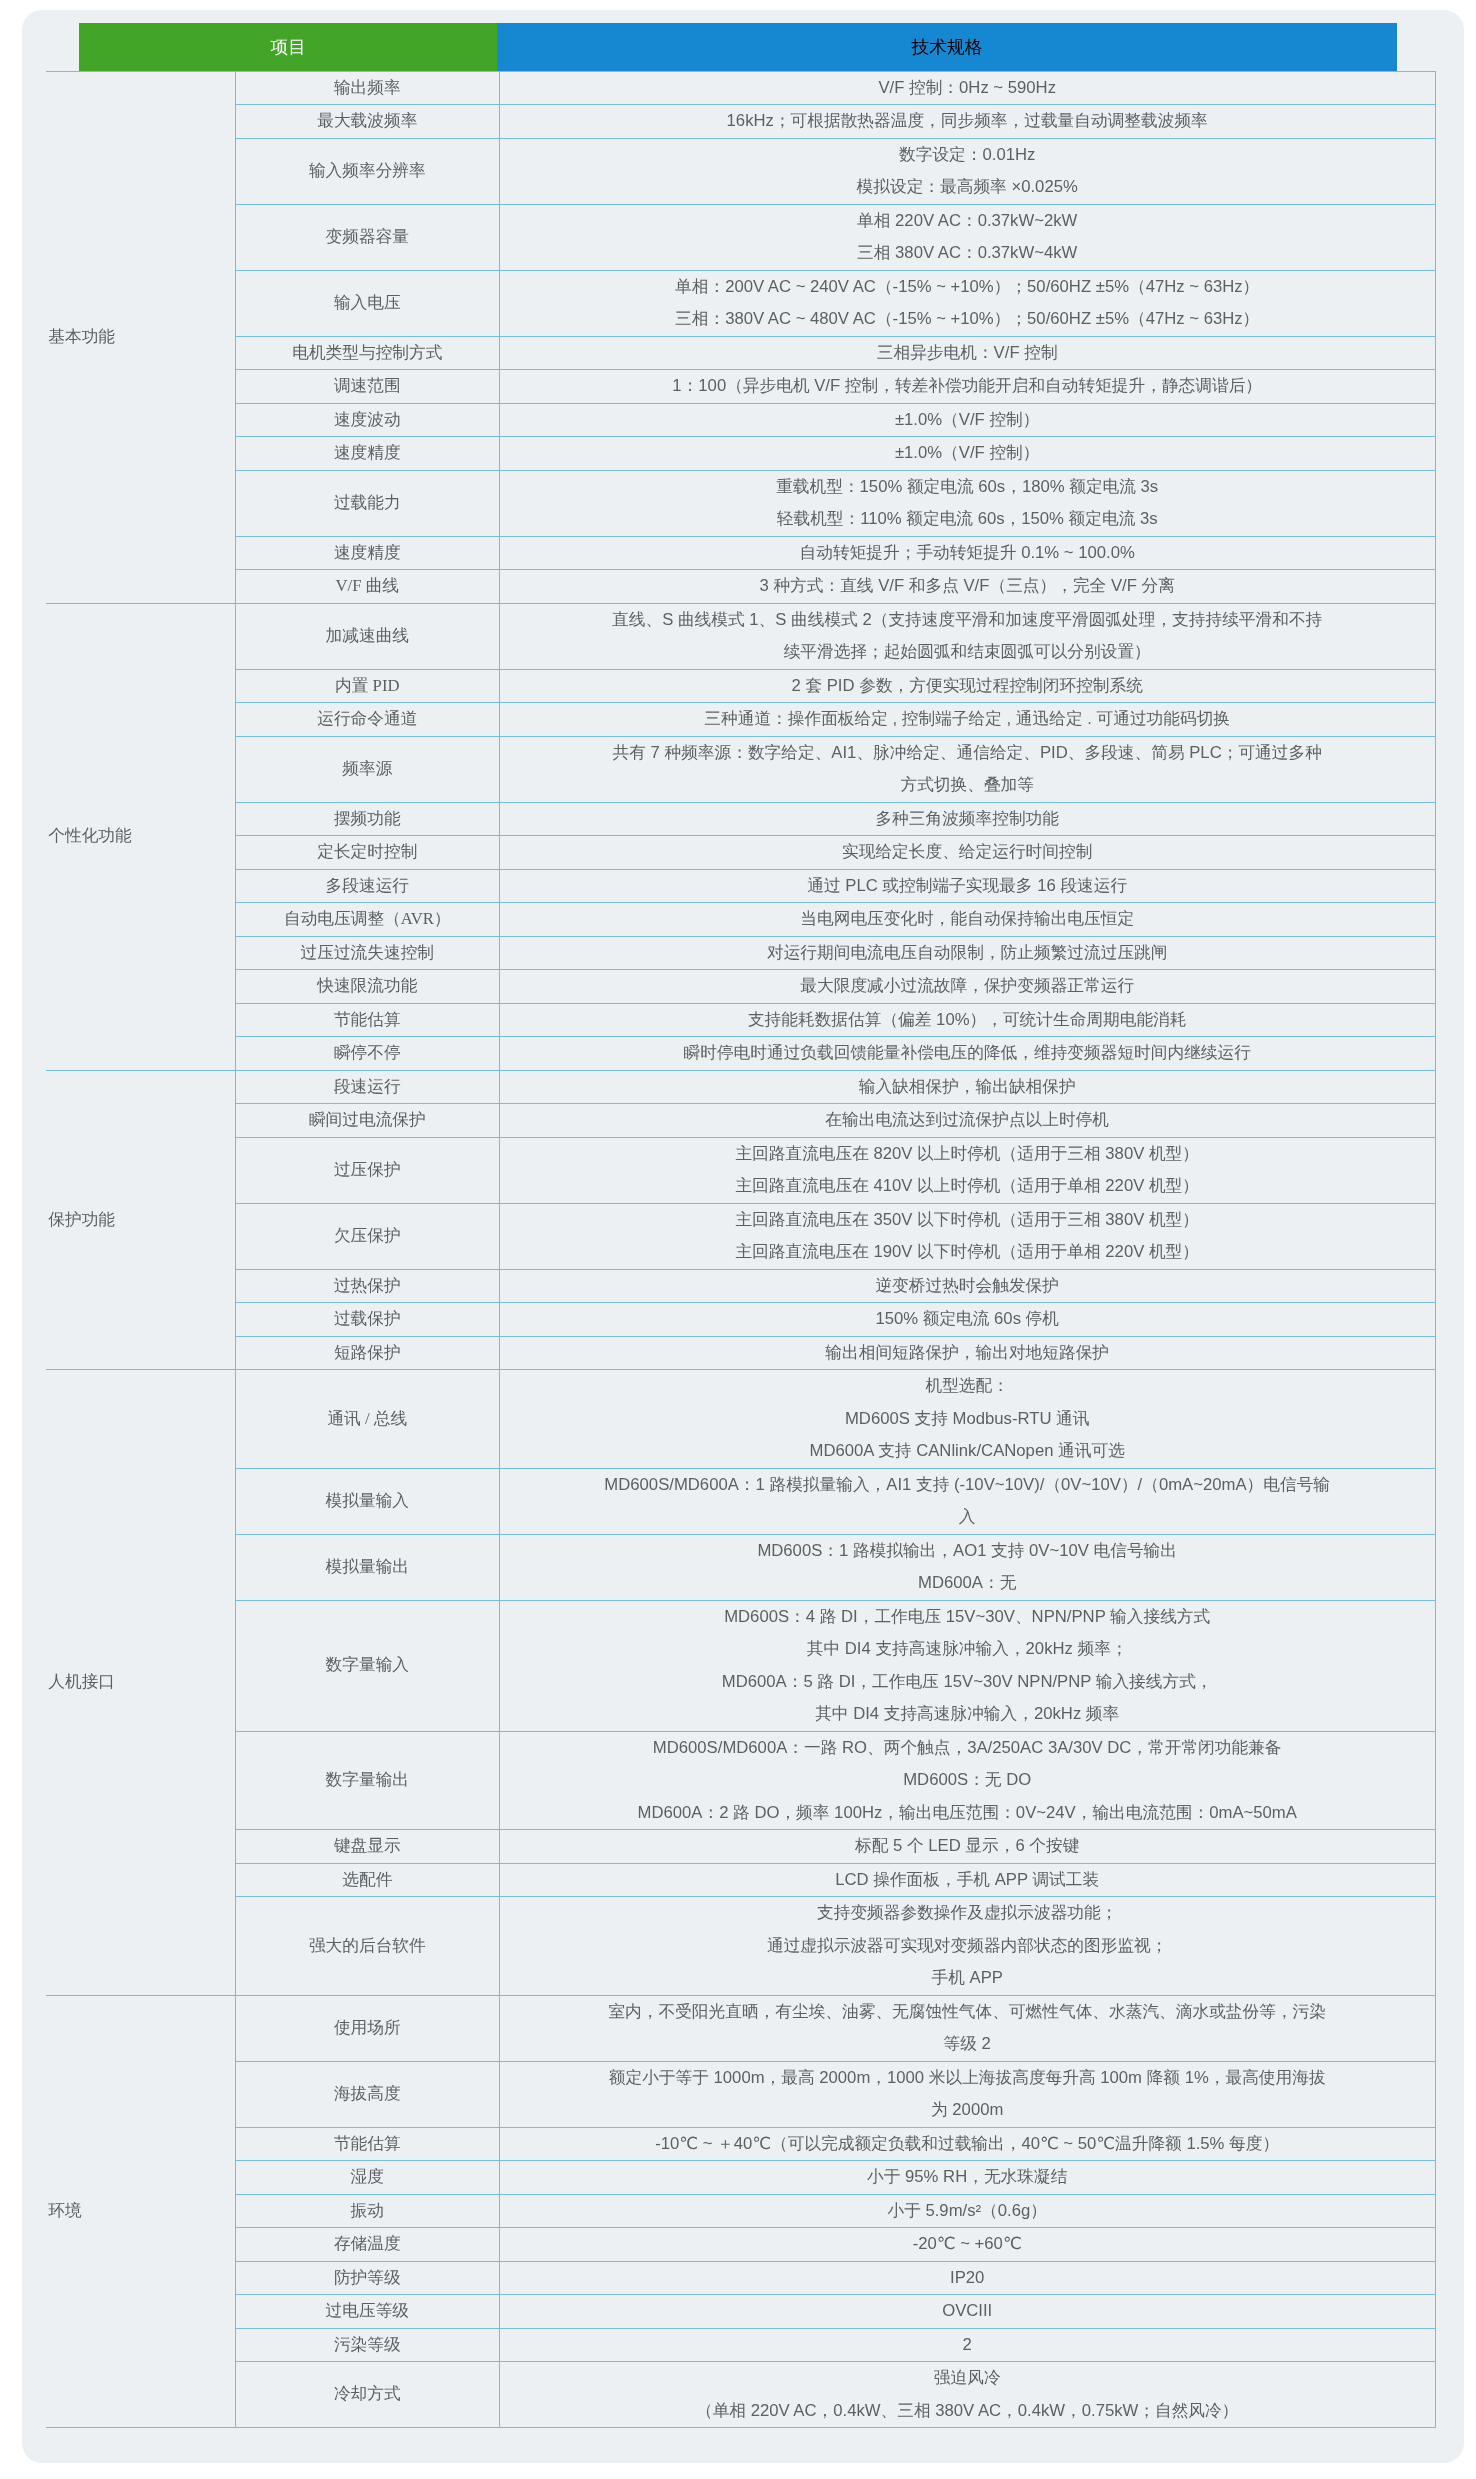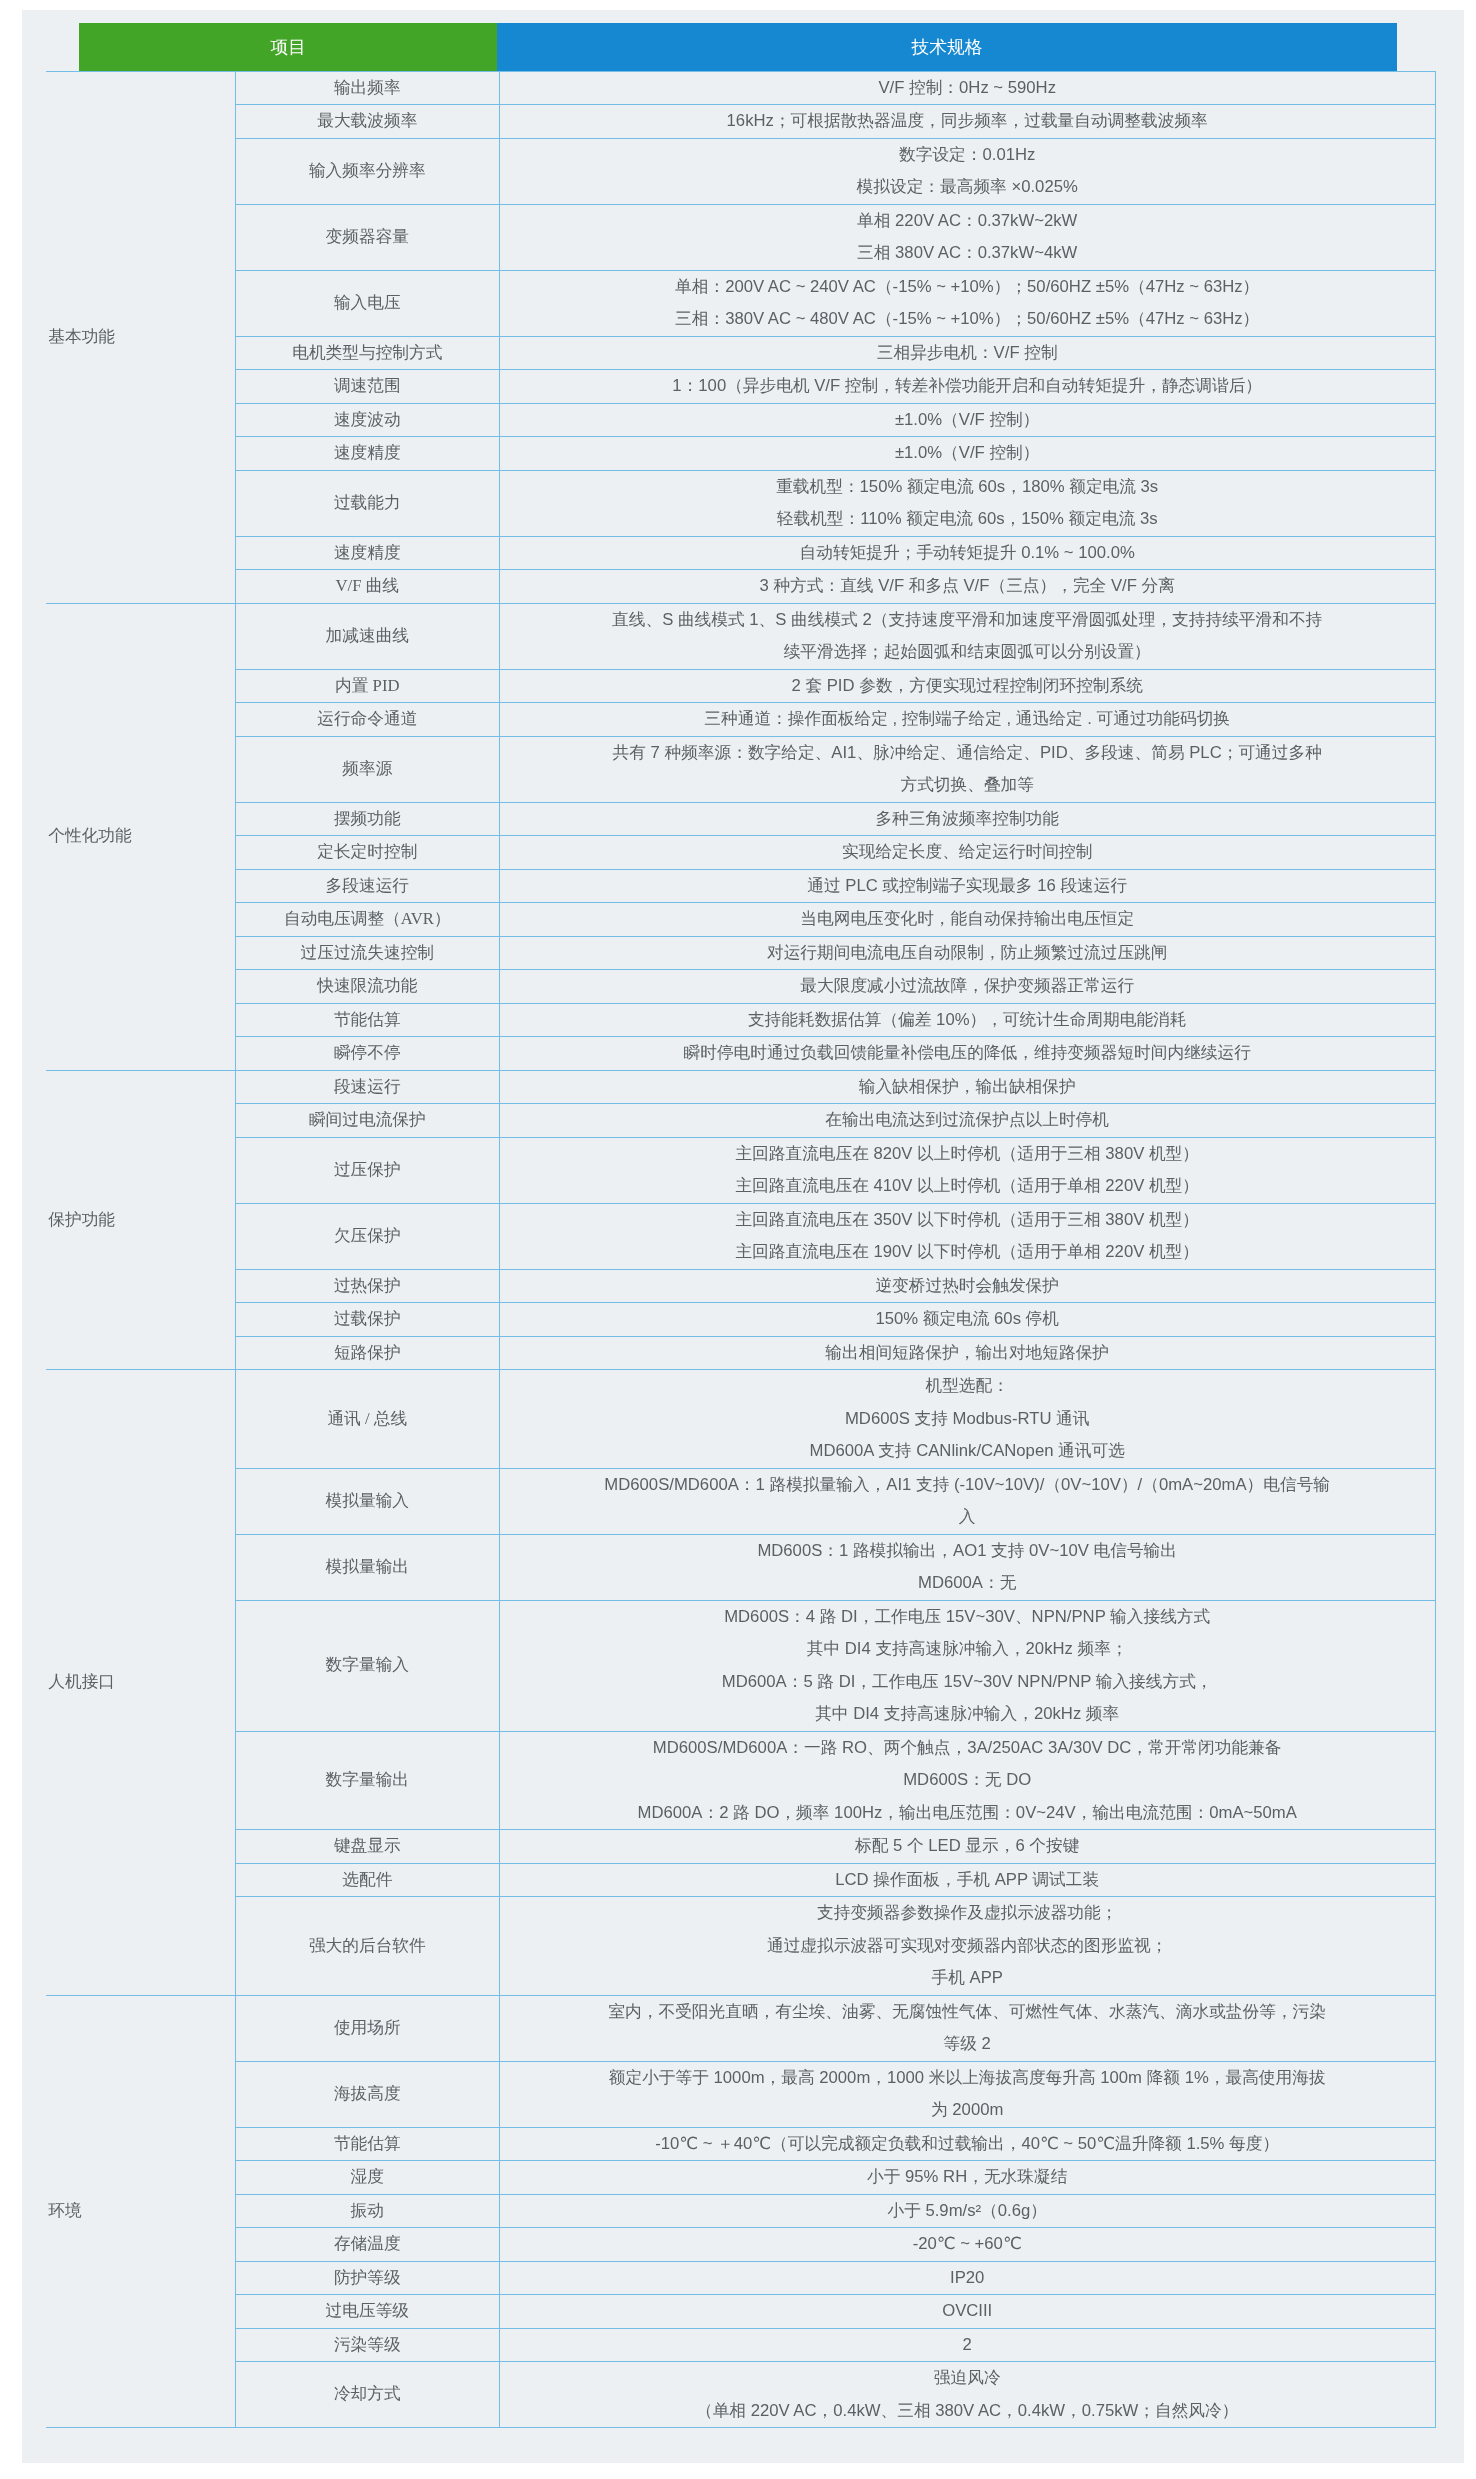--- a/index.html
+++ b/index.html
@@ -1,37 +1,38 @@
 <!DOCTYPE html>
 <html style="--green: #43a528; --blue: #1588d1; --line: #72bee6; --cell-bg: #edf0f2; --text: #5a6166;"><head>
 <meta charset="utf-8">
 <style>
   html, body { margin: 0; padding: 0; background: #ffffff; }
   body { font-family: "Liberation Sans", "DejaVu Sans", sans-serif; }
   .page {
     margin: 9.9px 11.8px 13.8px 21.7px;
     background: var(--cell-bg, #edf0f2);
     padding: 12.8px 28.6px 35px 24.6px;
+    border-radius: 20px;
   }
   .header-bar {
     display: flex;
     height: 48px;
     margin: 0 39px 0 33px;
   }
   .hb-left {
     width: 418px;
     background: var(--green, #43a528);
     color: #ffffff;
     font-size: 17.7px;
     display: flex; align-items: center; justify-content: center;
   }
   .hb-right {
     flex: 1;
     background: var(--blue, #1588d1);
-    color: #ffffff;
+    color: #000000;
     font-size: 17.7px;
     display: flex; align-items: center; justify-content: center;
   }
   table.spec-table {
     width: 100%;
     border-collapse: collapse;
     table-layout: fixed;
     border-bottom: 1px solid var(--line, #72bee6);
     color: var(--text, #5a6166);
     font-size: 16.7px;

